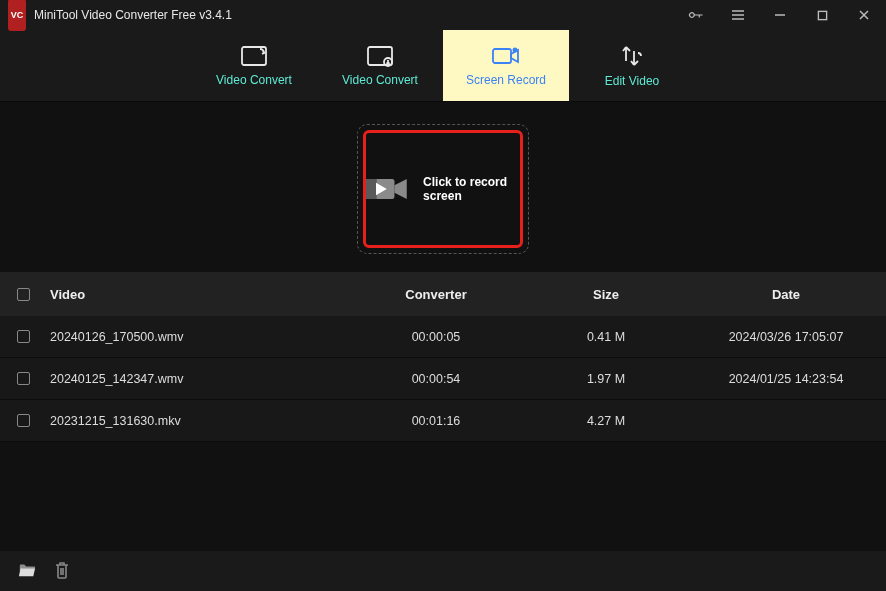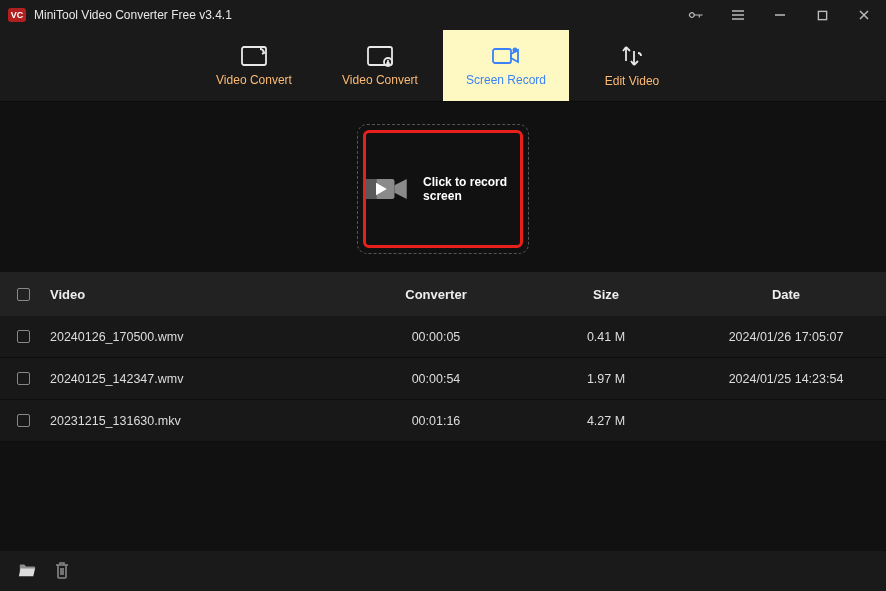--- a/index.html
+++ b/index.html
@@ -13,21 +13,21 @@
   font-size: 13px;
 }
 .titlebar {
   height: 30px;
   background: #1a1a1a;
   display: flex;
   align-items: center;
   padding: 0 8px;
 }
 .logo {
-  width: 18px; height: 14px;
+  width: 18px; height: 32px;
   background: #b02020;
   border-radius: 3px;
   display: flex; align-items: center; justify-content: center;
   color: #fff; font-size: 9px; font-weight: bold;
   margin-right: 8px;
 }
 .app-title { color: #e8e8e8; font-size: 12px; font-weight: 500; }
 .titlebar-spacer { flex: 1; }
 .titlebar-controls { display: flex; align-items: center; gap: 14px; }
 .key-icon { color: #f5a623; transform: rotate(45deg); }
@@ -42,21 +42,21 @@
   border-bottom: 1px solid #0a0a0a;
 }
 .tab {
   width: 126px;
   display: flex;
   flex-direction: column;
   align-items: center;
   justify-content: center;
   gap: 6px;
   cursor: pointer;
-  color: #fdba74;
+  color: #5eead4;
   font-size: 12px;
 }
 .tab.active { background: #fef9c3; color: #3b82f6; }
 .tab.active svg { stroke: #3b82f6; }
 .tab svg { stroke: #e8e8e8; fill: none; }
 
 .dashed-box {
   margin: 22px auto 18px;
   width: 172px;
   height: 130px;
@@ -212,21 +212,21 @@
     <div class="col-date">Date</div>
   </div>
 
   <div class="trow">
     <div class="col-check">
         <div class="checkbox"></div>
       </div>
     <div class="col-video">20240126_170500.wmv</div>
     <div class="col-dur">00:00:05</div>
     <div class="col-size">0.41 M</div>
-    <div class="col-date">2024/01/26 17:05:07</div>
+    <div class="col-date">2024/03/26 17:05:07</div>
   </div>
   <div class="trow">
     <div class="col-check">
         <div class="checkbox"></div>
       </div>
     <div class="col-video">20240125_142347.wmv</div>
     <div class="col-dur">00:00:54</div>
     <div class="col-size">1.97 M</div>
     <div class="col-date">2024/01/25 14:23:54</div>
   </div>

